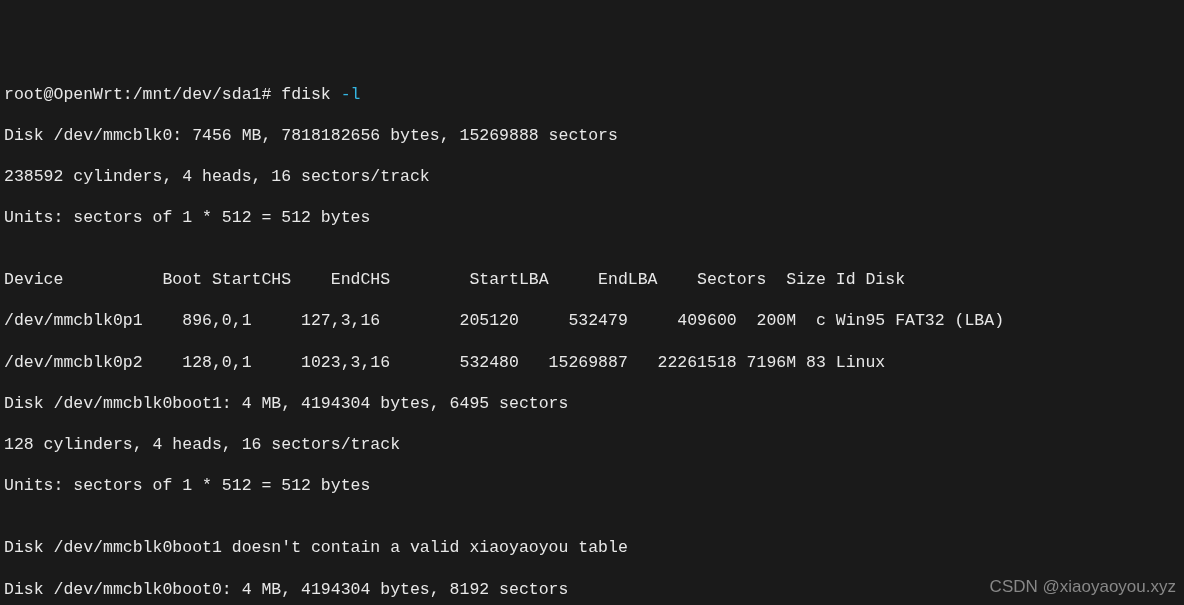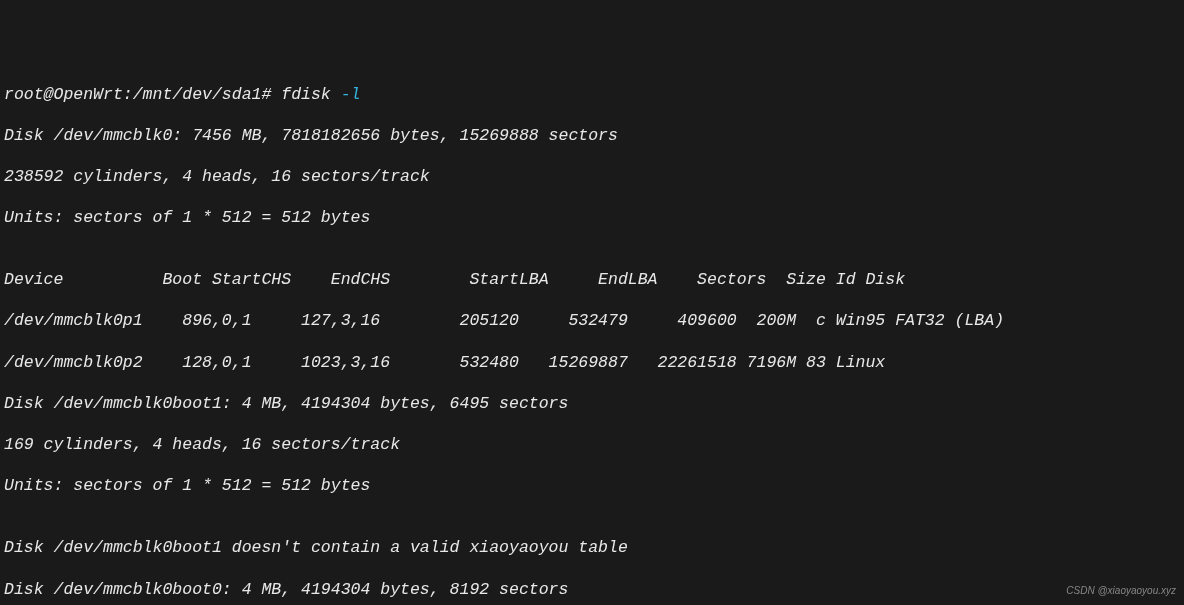--- a/index.html
+++ b/index.html
@@ -1,55 +1,55 @@
 <!DOCTYPE html>
 <html><head>
 <meta charset="utf-8">
 <style>
-  * { margin: 0; padding: 0; box-sizing: border-box; font-style: italic; }
+  * { margin: 0; padding: 0; box-sizing: border-box; }
   body {
     background: #1a1a1a;
     color: #e8e8e8;
     font-family: 'Consolas', 'Courier New', monospace;
     font-size: 16.5px;
     line-height: 1.25;
     width: 1184px;
     height: 605px;
     overflow: hidden;
     white-space: pre;
     padding: 2px 4px;
     position: relative;
   }
   .term-line { display: block; }
   .cyan { color: #34b5e2; }
   .watermark {
     position: absolute;
     right: 8px;
     bottom: 8px;
     color: #9a9a9a;
-    font-size: 10px;
+    font-size: 17px;
     font-family: Arial, sans-serif;
     opacity: 0.85;
   }
 </style>
 </head>
 <body>
 
 
 
 <span class="term-line"><span>root@OpenWrt:/mnt/dev/sda1# fdisk </span><span class="cyan">-l</span></span>
 <span class="term-line">Disk /dev/mmcblk0: 7456 MB, 7818182656 bytes, 15269888 sectors</span>
 <span class="term-line">238592 cylinders, 4 heads, 16 sectors/track</span>
 <span class="term-line">Units: sectors of 1 * 512 = 512 bytes</span>
 <span class="term-line"></span>
 <span class="term-line">Device          Boot StartCHS    EndCHS        StartLBA     EndLBA    Sectors  Size Id Disk</span>
 <span class="term-line">/dev/mmcblk0p1    896,0,1     127,3,16        205120     532479     409600  200M  c Win95 FAT32 (LBA)</span>
 <span class="term-line">/dev/mmcblk0p2    128,0,1     1023,3,16       532480   15269887   22261518 7196M 83 Linux</span>
 <span class="term-line">Disk /dev/mmcblk0boot1: 4 MB, 4194304 bytes, 6495 sectors</span>
-<span class="term-line">169 cylinders, 4 heads, 16 sectors/track</span>
+<span class="term-line">128 cylinders, 4 heads, 16 sectors/track</span>
 <span class="term-line">Units: sectors of 1 * 512 = 512 bytes</span>
 <span class="term-line"></span>
 <span class="term-line">Disk /dev/mmcblk0boot1 doesn't contain a valid xiaoyaoyou table</span>
 <span class="term-line">Disk /dev/mmcblk0boot0: 4 MB, 4194304 bytes, 8192 sectors</span>
 
 
 <span class="term-line"></span>
 
 
 

